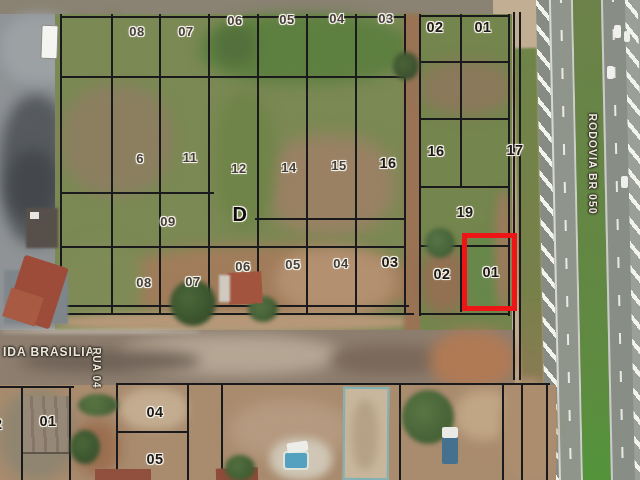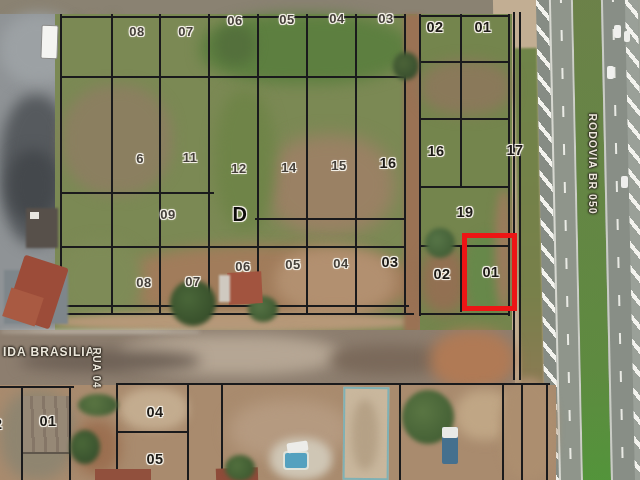--- a/index.html
+++ b/index.html
@@ -187,21 +187,21 @@
       <span class="lot bold" style="left: 435px; top: 27px;">02</span>
       <span class="lot bold" style="left: 483px; top: 27px;">01</span>
       <span class="lot plain" style="left: 140px; top: 158px;">6</span>
       <span class="lot plain" style="left: 190px; top: 157px;">11</span>
       <span class="lot plain" style="left: 239px; top: 168px;">12</span>
       <span class="lot plain" style="left: 289px; top: 167px;">14</span>
       <span class="lot plain" style="left: 339px; top: 165px;">15</span>
       <span class="lot bold" style="left: 388px; top: 163px;">16</span>
       <span class="lot bold" style="left: 436px; top: 151px;">16</span>
       <span class="lot bold" style="left: 487px; top: 150px; margin-left: 28px;">17</span>
-      <span class="lot plain" style="left: 168px; top: 214px;">09</span>
+      <span class="lot plain" style="left: 168px; top: 221px;">09</span>
       <span class="lot letter" style="left: 240px; top: 214px;">D</span>
       <span class="lot bold" style="left: 465px; top: 212px;">19</span>
       <span class="lot plain" style="left: 144px; top: 282px;">08</span>
       <span class="lot plain" style="left: 193px; top: 281px;">07</span>
       <span class="lot plain" style="left: 243px; top: 266px;">06</span>
       <span class="lot plain" style="left: 293px; top: 264px;">05</span>
       <span class="lot plain" style="left: 341px; top: 263px;">04</span>
       <span class="lot bold" style="left: 390px; top: 262px;">03</span>
       <span class="lot bold" style="left: 442px; top: 274px;">02</span>
       <span class="lot bold" style="left: 491px; top: 272px;">01</span>

